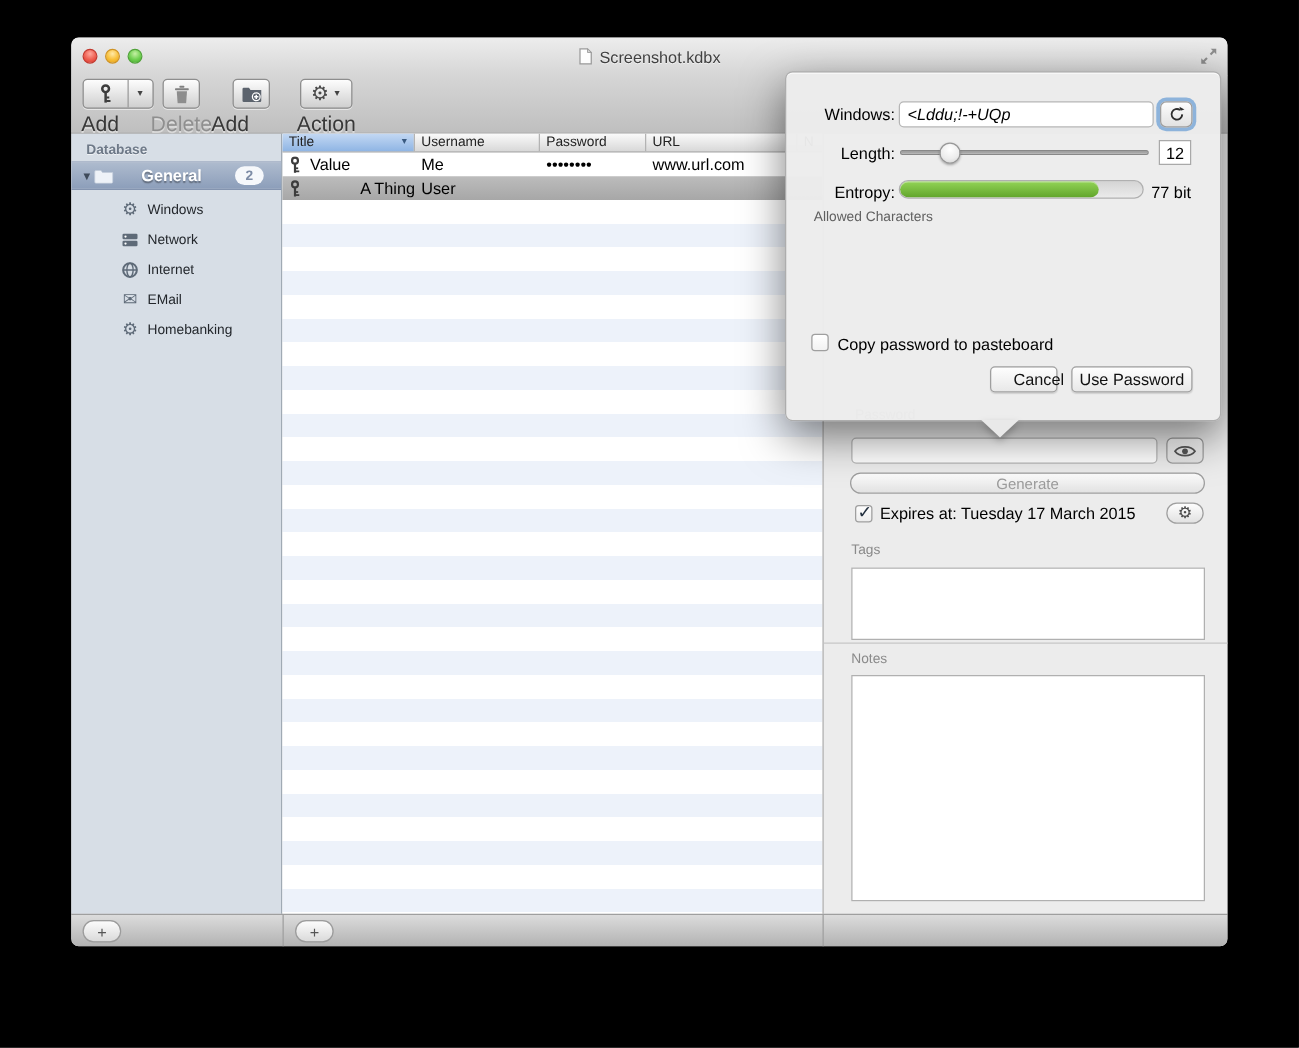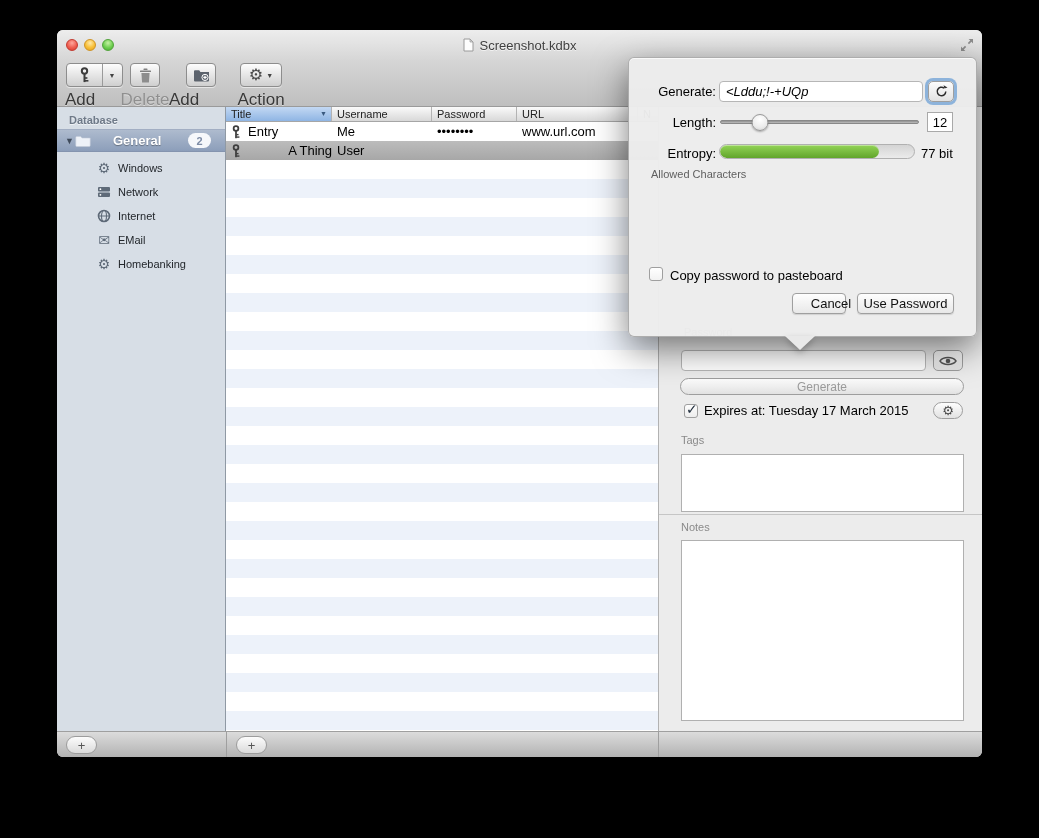--- a/index.html
+++ b/index.html
@@ -260,21 +260,21 @@
       <div class="trow" style="top:15px;">
         <div class="td" style="width:106px;padding-left:0;">
           <span class="keyicon">
             <svg width="10" height="14" viewBox="0 0 11 16">
                 <circle cx="5.5" cy="4" r="2.7" fill="none" stroke="#3d3d3d" stroke-width="2"></circle>
                 <rect x="4.5" y="6.5" width="2" height="8.6" fill="#3d3d3d"></rect>
                 <rect x="6" y="10.2" width="2.4" height="1.6" fill="#3d3d3d"></rect>
                 <rect x="6" y="13" width="3.4" height="1.6" fill="#3d3d3d"></rect>
               </svg>
           </span>
-          <span>Entry</span>
+          <span>Value</span>
         </div>
         <div class="td" style="width:100px;">Me</div>
         <div class="td" style="width:85px;">••••••••</div>
         <div class="td" style="width:121px;">www.url.com</div>
       </div>
       <div class="trow sel" style="top:34px;">
         <div class="td" style="width:106px;padding-left:0;justify-content:space-between;">
           <span class="keyicon">
             <svg width="10" height="14" viewBox="0 0 11 16">
                 <circle cx="5.5" cy="4" r="2.7" fill="none" stroke="#3d3d3d" stroke-width="2"></circle>
@@ -321,21 +321,21 @@
     </div>
 
     <div class="bottombar">
       <div class="bdiv" style="left:169px;"></div>
       <div class="bdiv" style="left:601px;"></div>
       <div class="plusbtn" style="left:9px;">+</div>
       <div class="plusbtn" style="left:179px;">+</div>
     </div>
 
     <div class="popover">
-      <div class="plabel" style="top:26px;">Generate:</div>
+      <div class="plabel" style="top:26px;">Windows:</div>
       <input class="field" style="left: 90px; top: 23px; width: 204px; height: 21px; position: absolute;" value="&lt;Lddu;!-+UQp">
       <div class="sqbtn refresh">
         <span>
           <svg width="13" height="13" viewBox="0 0 14 14">
               <path d="M11.6 7A4.6 4.6 0 1 1 9.8 3.3" fill="none" stroke="#2d2d2d" stroke-width="1.6"></path>
               <path d="M9.2 0.4l1 3.4 3.3-1.1z" fill="#2d2d2d"></path>
             </svg>
         </span>
       </div>
       <div class="plabel" style="top:57px;">Length:</div>

